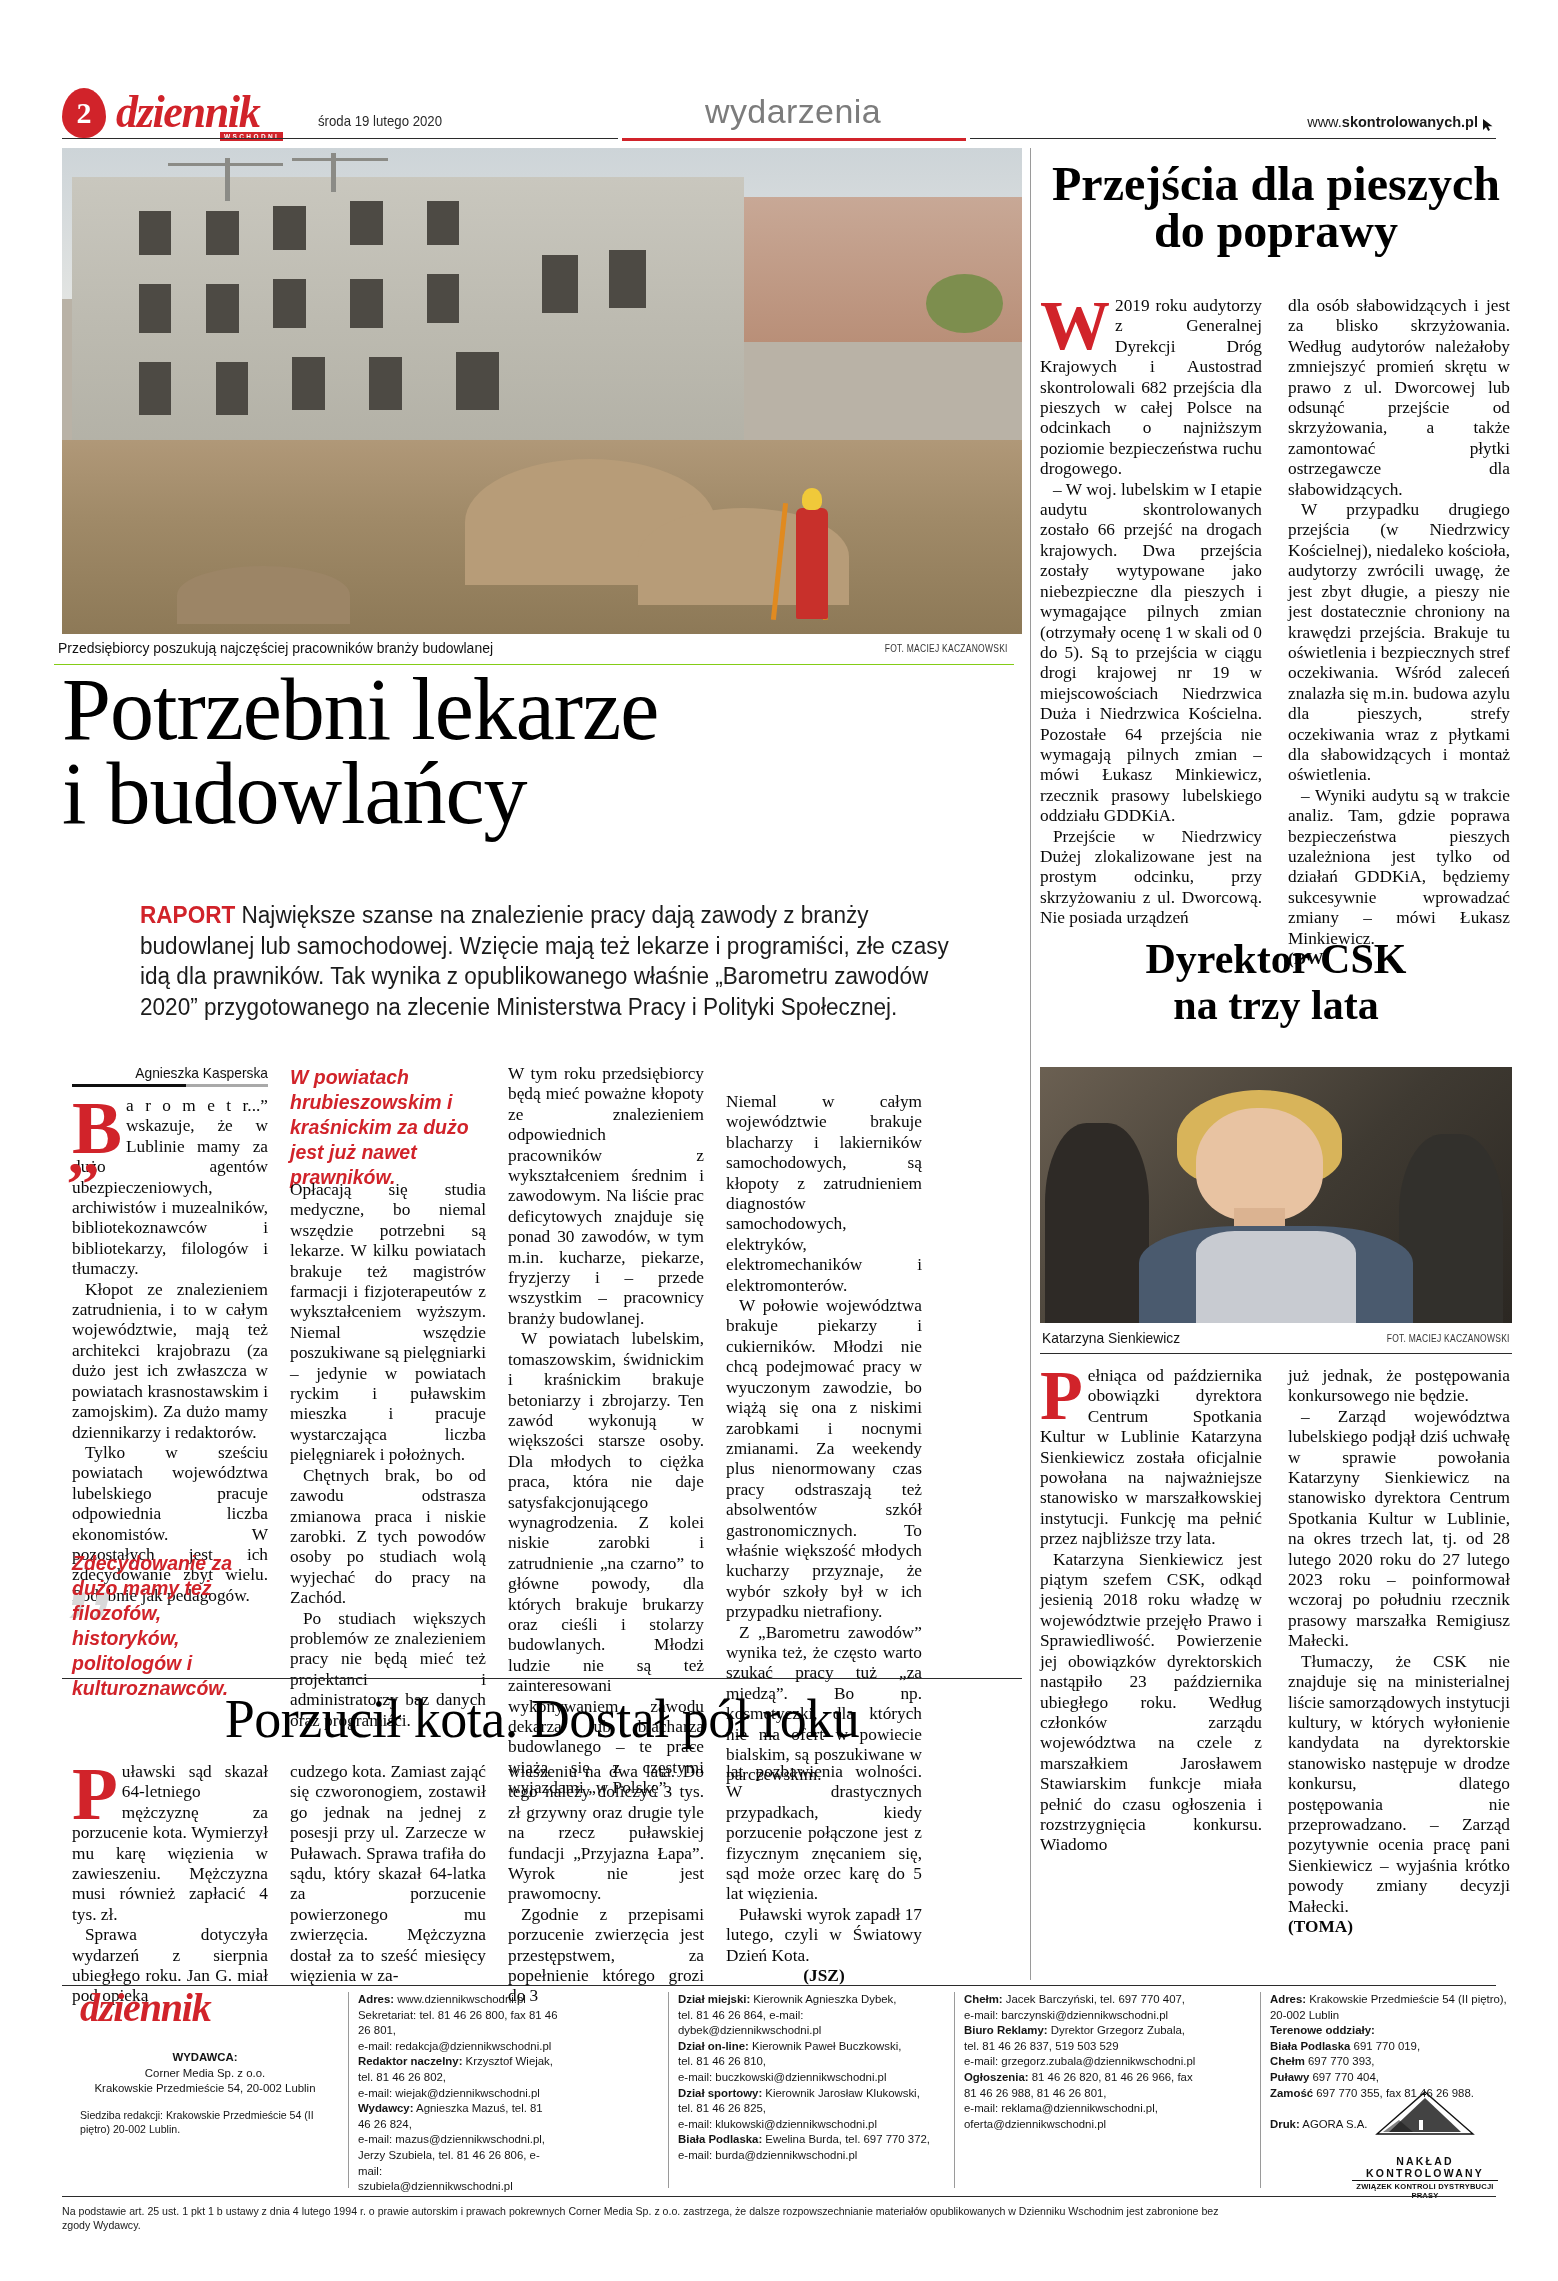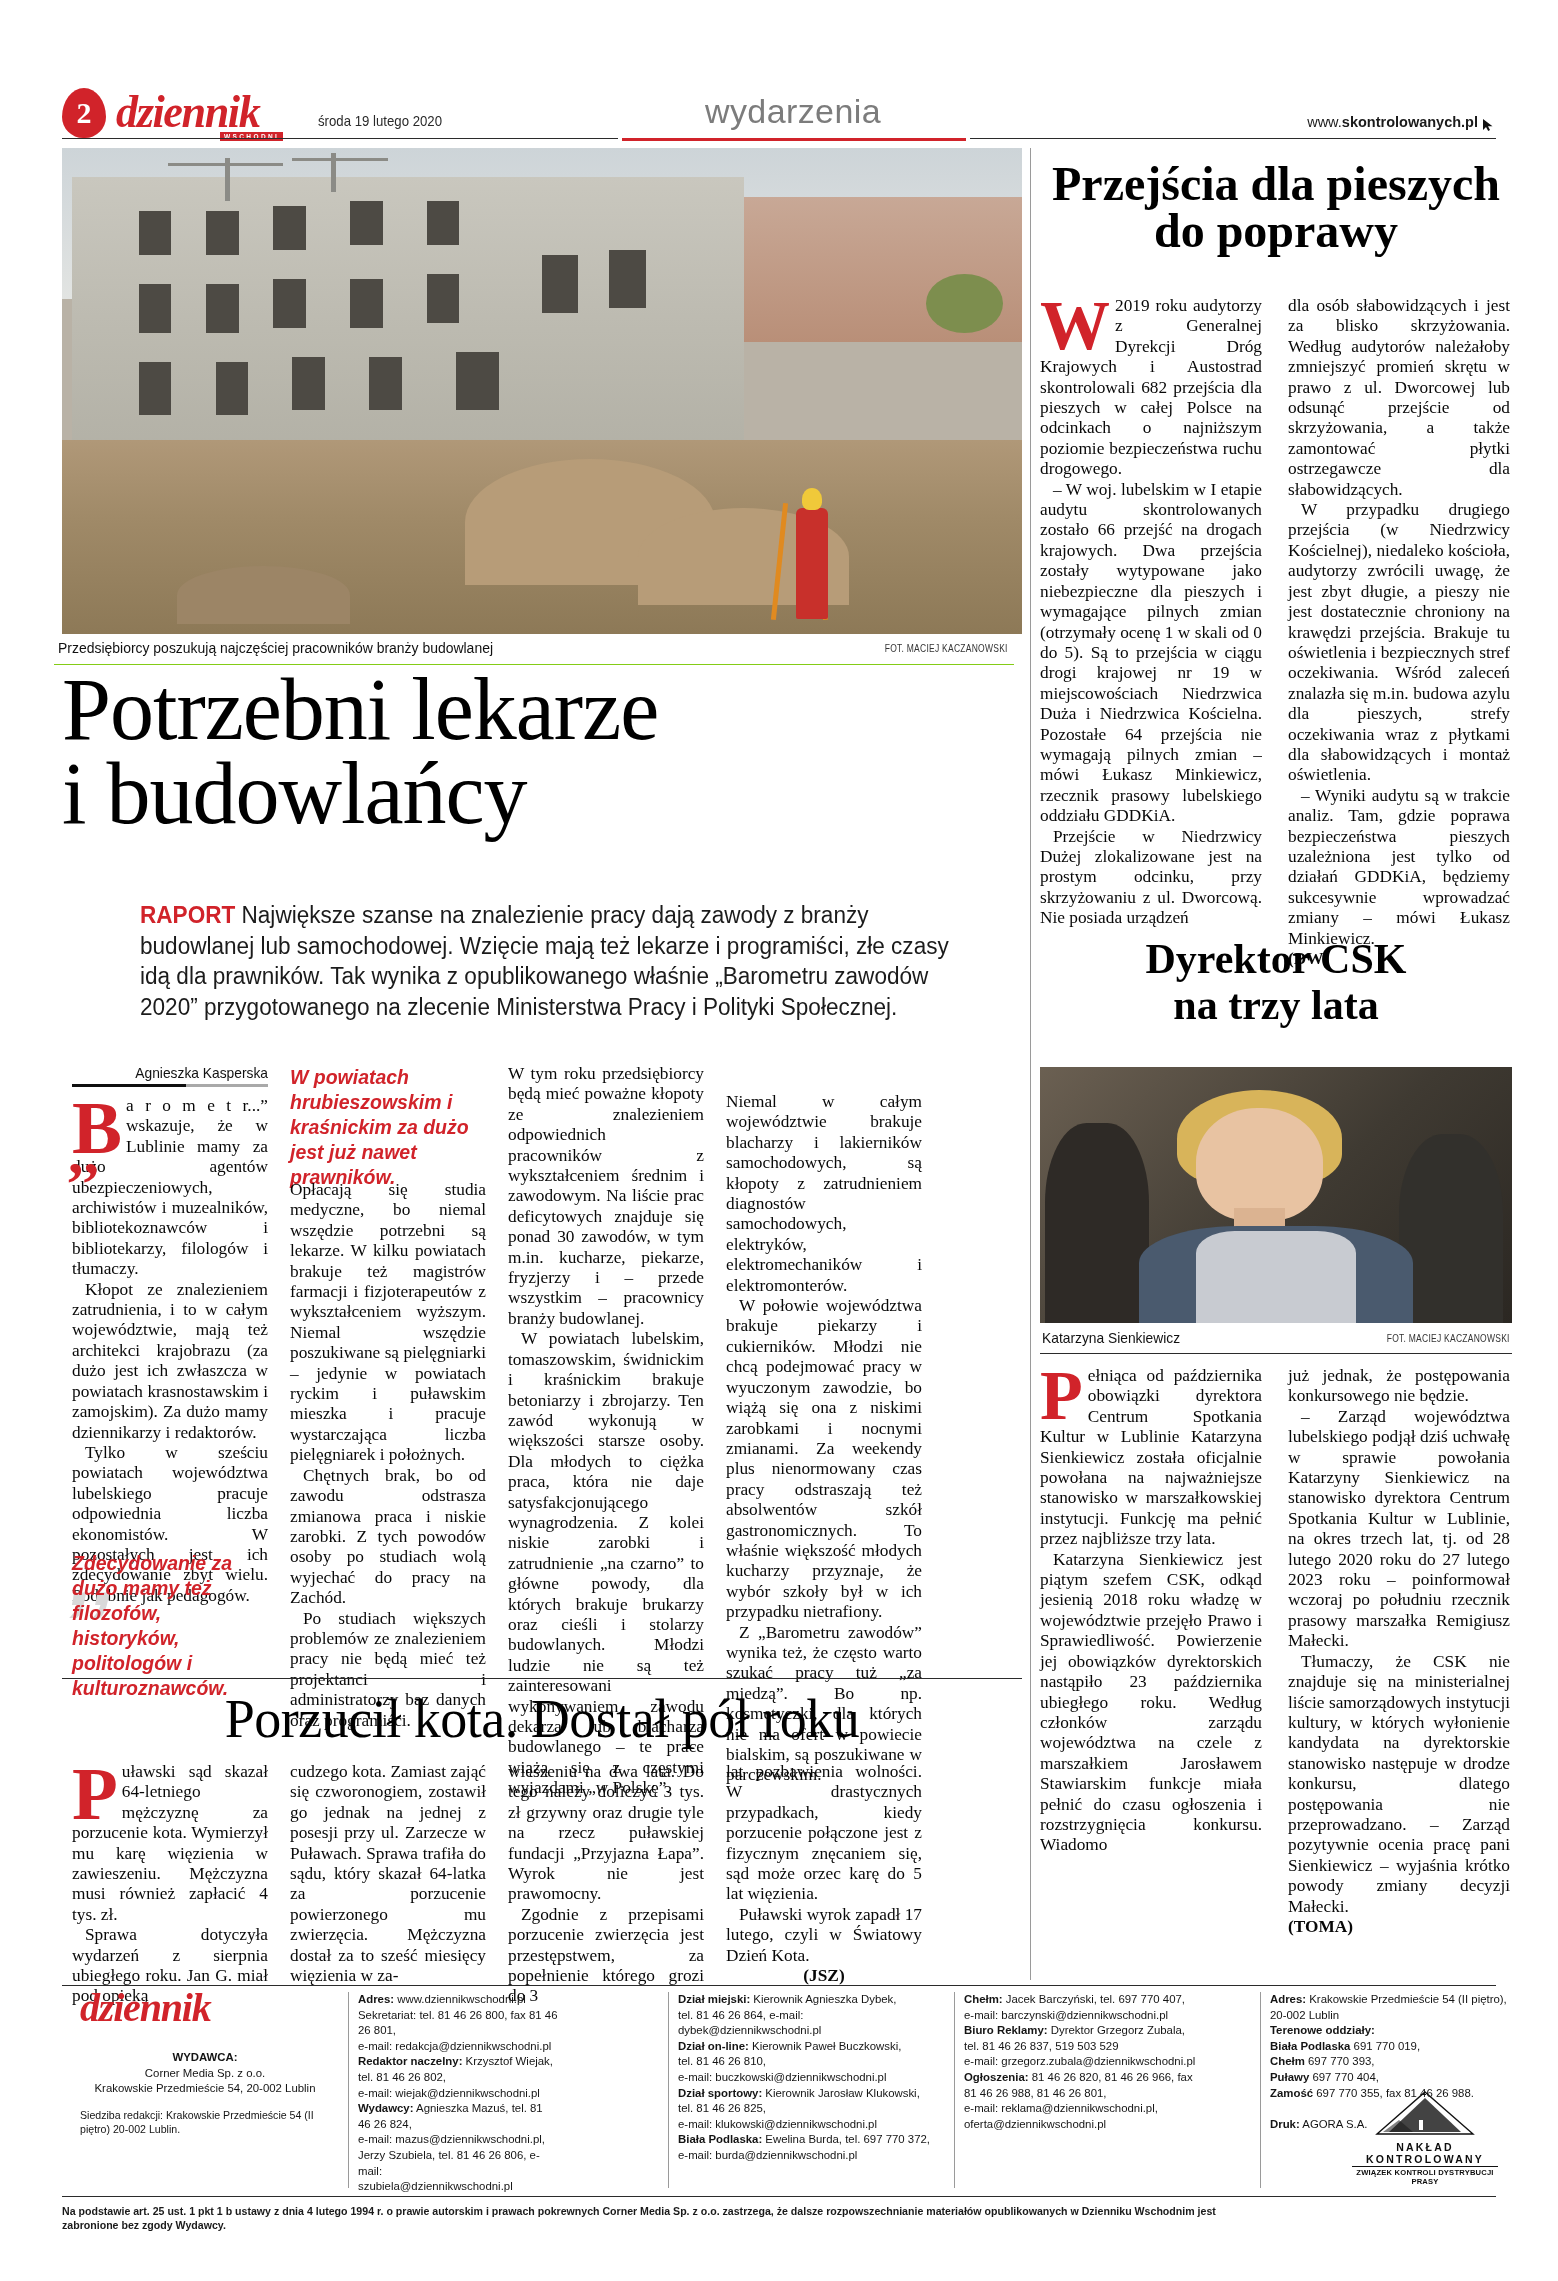--- a/index.html
+++ b/index.html
@@ -93,24 +93,24 @@
 
   
   .footer-rule-top{position:absolute;left:62px;top:1985px;width:1434px;height:1px;background:#2b2b2b;}
   .footer{position:absolute;left:62px;top:1992px;width:1434px;height:210px;font-size:11.4px;line-height:15.6px;color:#141414;}
   .footer b{font-weight:700;}
   .fcol{position:absolute;top:0;}
   .flogo{position:absolute;left:18px;top:8px;font-family:"Liberation Serif",serif;font-size:40px;font-style:italic;font-weight:700;color:#d1232a;letter-spacing:-1.2px;}
   .fpub{position:absolute;left:18px;top:58px;width:250px;text-align:center;font-size:11.4px;line-height:15.6px;}
   .fdivider{position:absolute;top:0;width:1px;height:196px;background:#9a9a9a;}
   .footer-rule-bot{position:absolute;left:62px;top:2196px;width:1434px;height:1px;background:#2b2b2b;}
-  .copyright{position:absolute;left:62px;top:2204px;width:1180px;font-size:10.6px;line-height:14px;color:#1a1a1a;font-weight:bold;}
+  .copyright{position:absolute;left:62px;top:2204px;width:1180px;font-size:10.6px;line-height:14px;color:#1a1a1a;}
   .zkdp{position:absolute;left:1352px;top:2090px;width:146px;text-align:center;}
   .zkdp .mtn{width:120px;height:46px;margin:0 auto;}
-  .zkdp .l1{font-size:10.5px;font-weight:700;letter-spacing:2.2px;margin-top:1px;}
+  .zkdp .l1{font-size:10.5px;font-weight:700;letter-spacing:2.2px;margin-top:15px;}
   .zkdp .l2{font-size:7.6px;font-weight:700;letter-spacing:.2px;border-top:1px solid #111;padding-top:1px;margin-top:1px;}
 </style>
 </head>
 <body>
 
 <div class="page">
 
   <div class="masthead">
     <div class="pagenum-badge">2</div>
     <div class="logo-word">dziennik</div>

